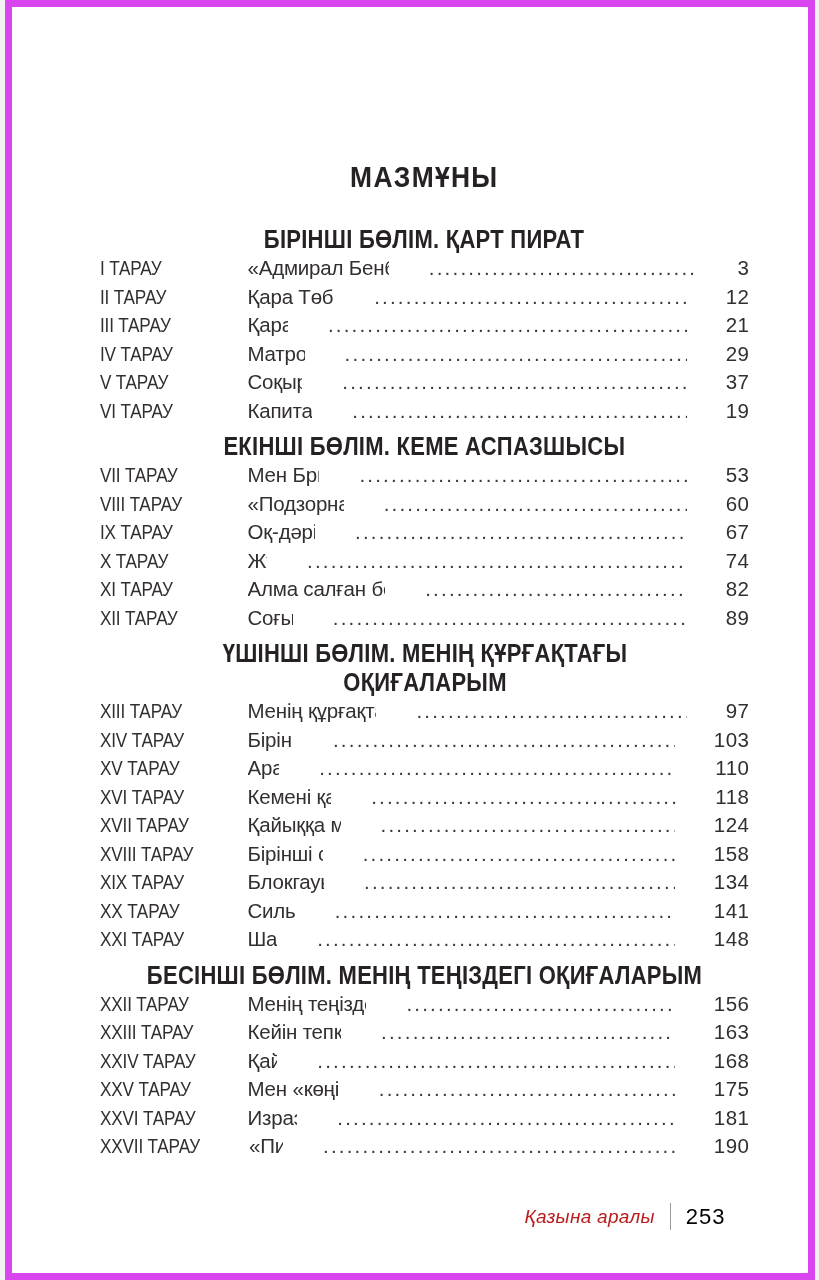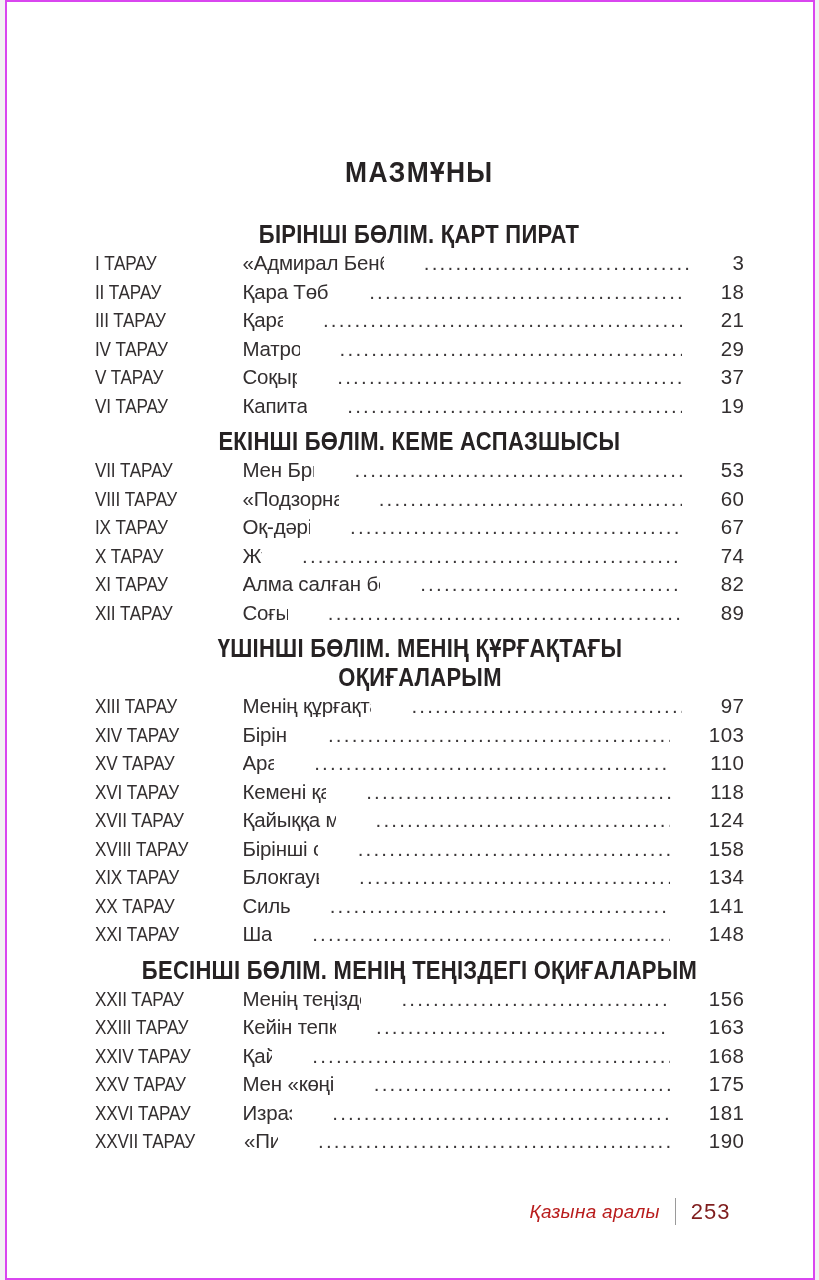--- a/index.html
+++ b/index.html
@@ -1,21 +1,21 @@
 <!DOCTYPE html>
 <html><head>
 <meta charset="utf-8">
 <style>
   html,body { margin:0; padding:0; background:#f2f2f2; }
   .page {
     position:relative;
     width:810px; height:1280px;
     margin:0 auto;
     background:#ffffff;
-    border:2px solid #d946ef;
+    border:7px solid #d946ef;
     box-sizing:border-box;
     font-family:"Liberation Sans", sans-serif;
     color:#332f30;
     overflow:hidden;
   }
   .content {
     position:absolute;
     left:88px; top:0;
     width:650px;
   }
@@ -91,21 +91,21 @@
     letter-spacing:0.3px;
   }
   .footer-divider {
     width:1px;
     height:27px;
     background:#9a9a9a;
     margin:0 15px;
   }
   .footer-page {
     font-size:22px;
-    color:#7f1d1d;
+    color:#000000;
     letter-spacing:1px;
   }
 </style>
 </head>
 <body>
 
 <div class="page">
   <div class="content">
     <h1 class="doc-title"><span class="cond">МАЗМҰНЫ</span></h1>
     <div id="sections">
@@ -114,21 +114,21 @@
           <div class="row">
             <span class="chapter"><span class="cond">I ТАРАУ</span></span>
             <span class="row-title">«Адмирал Бенбоу» трактиріндегі теңіздің кәрі төбеті</span>
             <span class="leader"></span>
             <span class="pagenum">3</span>
           </div>
           <div class="row">
             <span class="chapter"><span class="cond">II ТАРАУ</span></span>
             <span class="row-title">Қара Төбет келеді де кетеді</span>
             <span class="leader"></span>
-            <span class="pagenum">18</span>
+            <span class="pagenum">12</span>
           </div>
           <div class="row">
             <span class="chapter"><span class="cond">III ТАРАУ</span></span>
             <span class="row-title">Қара метка</span>
             <span class="leader"></span>
             <span class="pagenum">21</span>
           </div>
           <div class="row">
             <span class="chapter"><span class="cond">IV ТАРАУ</span></span>
             <span class="row-title">Матрос сандығы</span>

